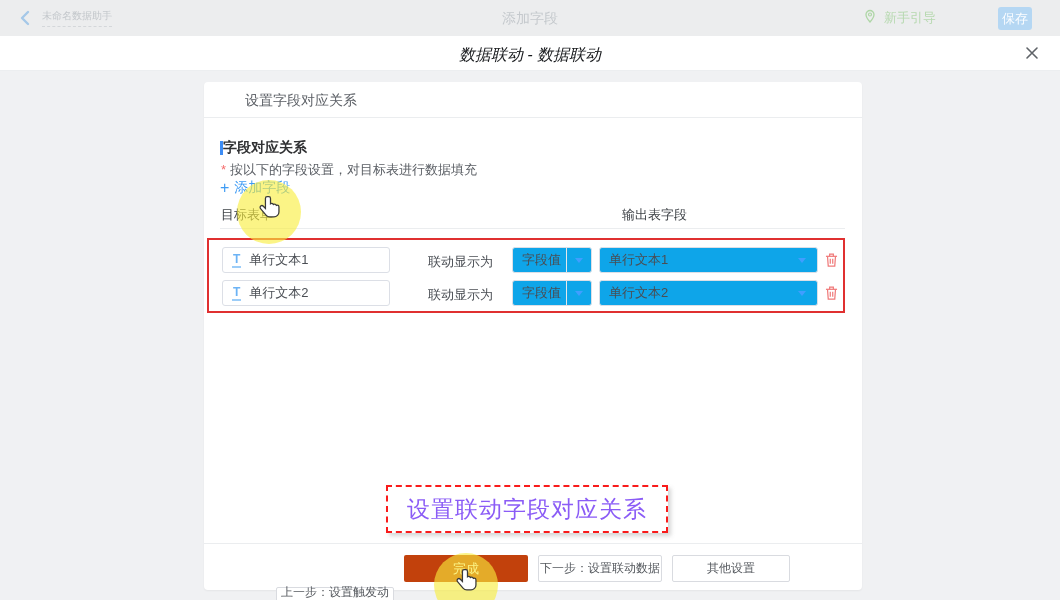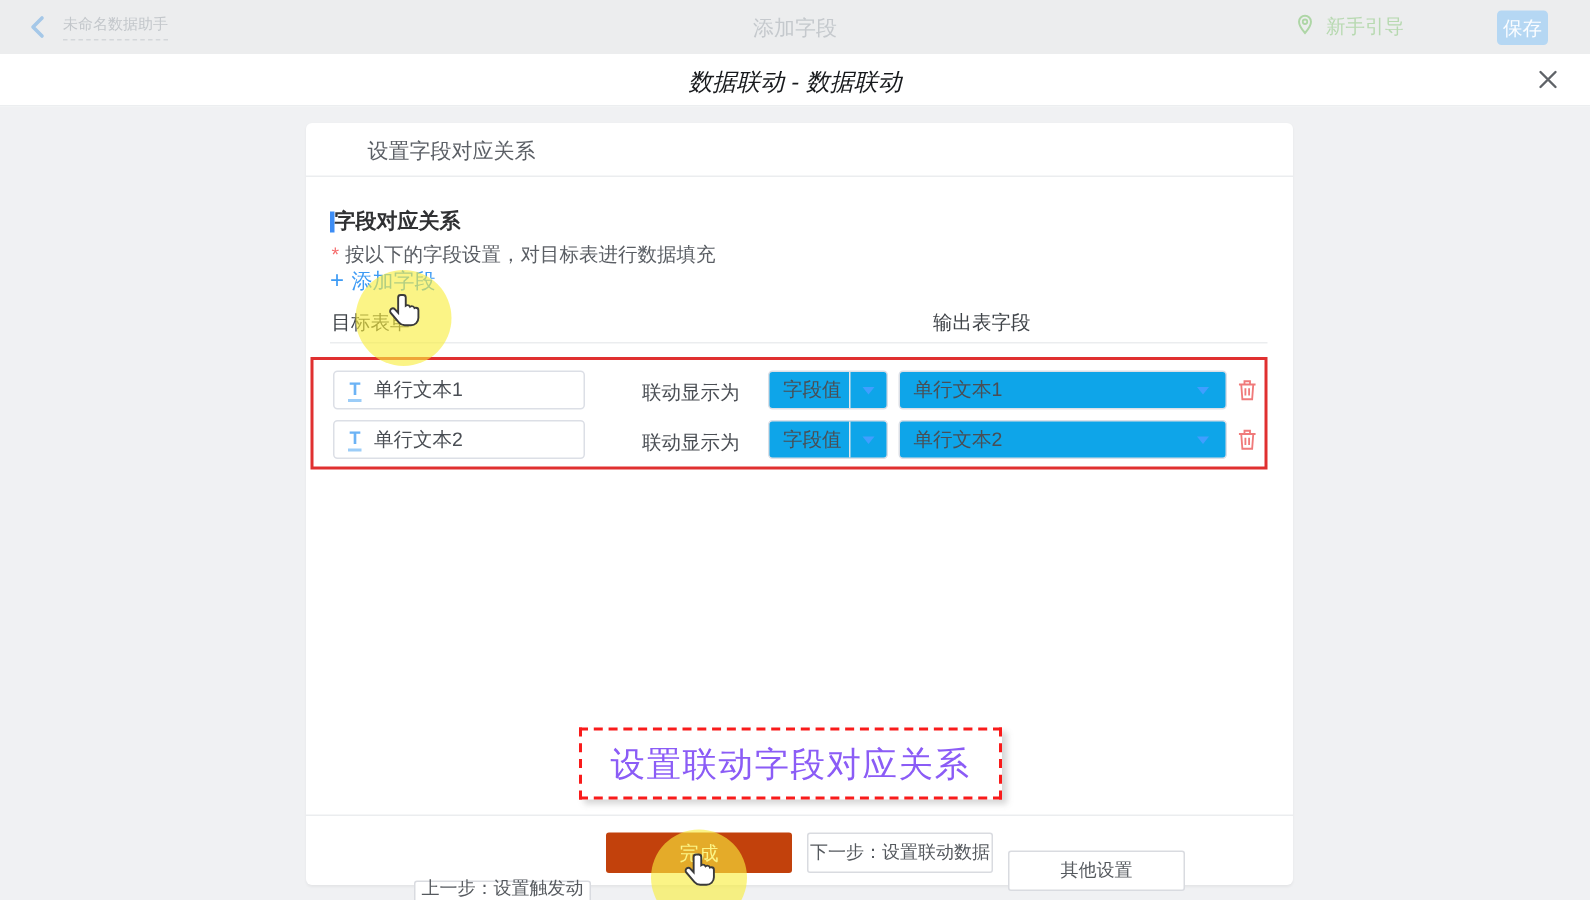--- a/index.html
+++ b/index.html
@@ -67,21 +67,21 @@
   .trash-btn { position: absolute; left: 614px; top: 5px; width: 16px; height: 17px; background: none; border: none; cursor: pointer; padding: 0; }
 
   .annotation { position: absolute; left: 182px; top: 403px; width: 282px; height: 48px; border: 2px dashed #f91b1b; background: #fff; box-shadow: 3px 3px 4px rgba(110,110,110,0.28); display: flex; align-items: center; justify-content: center; font-size: 23px; color: #8b5cf6; letter-spacing: 1px; }
 
   .footer-divider { position: absolute; left: 0; top: 461px; width: 100%; height: 1px; background: #ebedef; }
   .footer { position: absolute; left: 0; top: 473px; width: 100%; display: flex; justify-content: center; gap: 10px; }
   .btn { height: 27px; border: 1px solid #d9dbe0; border-radius: 2px; background: #fff; font-size: 12px; color: #55595e; display: flex; align-items: center; justify-content: center; cursor: pointer; font-family: inherit; }
   .btn-prev { width: 118px; margin-top: 32px; }
   .btn-done { width: 124px; background: #c2410c; border: none; color: #fff; font-size: 13px; }
   .btn-next { width: 124px; }
-  .btn-other { width: 118px; margin-top: 12px; }
+  .btn-other { width: 118px; }
 
   
   .highlight-circle { position: absolute; border-radius: 50%; background: rgba(248,238,60,0.62); pointer-events: none; }
   .circle-1 { left: 237px; top: 180px; width: 64px; height: 64px; }
   .circle-2 { left: 434px; top: 553px; width: 64px; height: 64px; }
   .cursor { position: absolute; width: 27px; height: 29px; pointer-events: none; }
   .cursor-1 { left: 257px; top: 194px; }
   .cursor-2 { left: 454px; top: 567px; }
 </style>
 </head>

